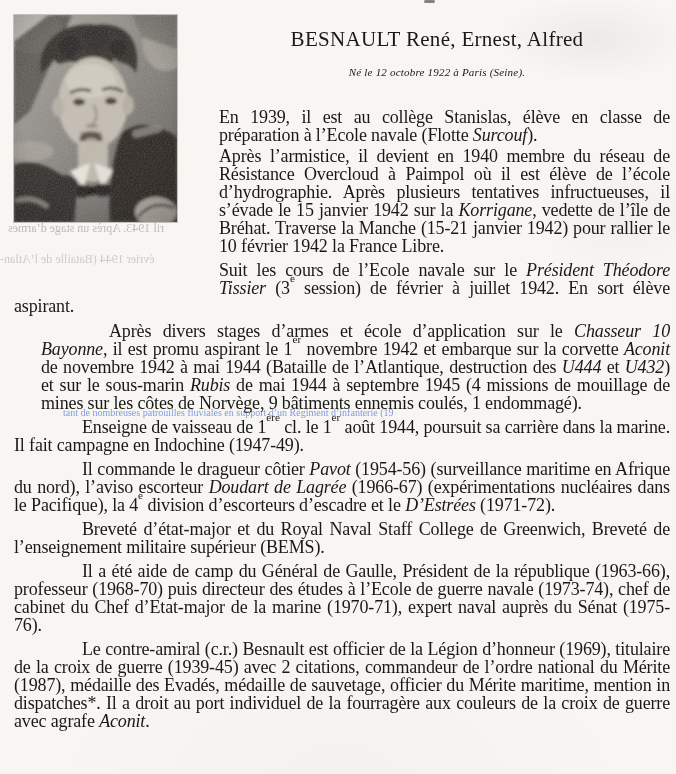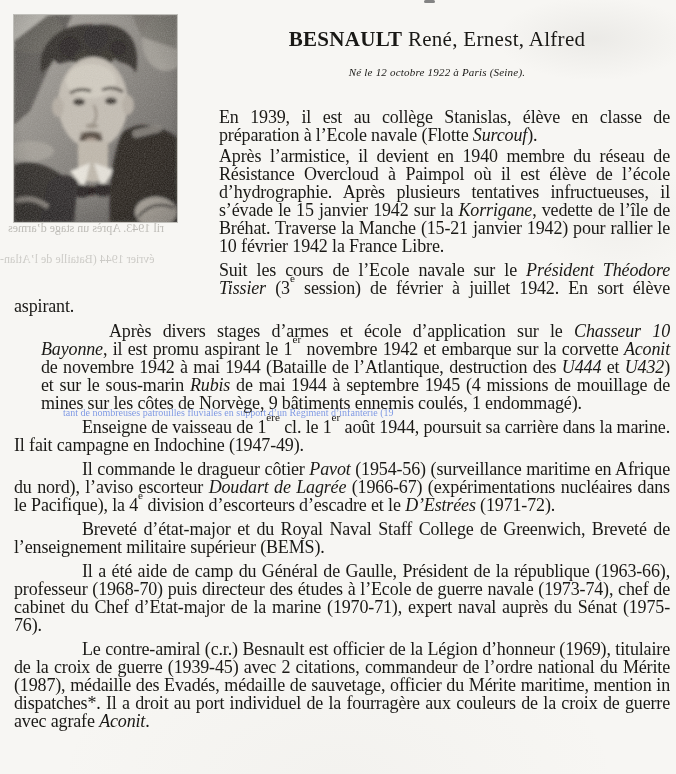--- a/index.html
+++ b/index.html
@@ -11,21 +11,21 @@
   .page::after {
     content:""; position:absolute; inset:0; pointer-events:none;
     background:
       radial-gradient(140px 60px at 88% 5%, rgba(150,148,143,0.12), transparent 70%),
       radial-gradient(120px 90px at 92% 28%, rgba(160,158,152,0.08), transparent 70%),
       radial-gradient(400px 200px at 50% 100%, rgba(170,168,160,0.05), transparent 70%);
   }
   
   .header { position:absolute; left:204px; top:27px; width:466px; text-align:center; z-index:3; }
   .entry-title { font-size:21px; line-height:24px; letter-spacing:0.3px; white-space:nowrap; }
-  .entry-title .surname { font-weight:bold;text-align:right; }
+  .entry-title .surname { font-weight:normal;text-align:right; }
   .birth-line { margin-top:15px; font-size:11px; font-style:italic; letter-spacing:0.2px; }
   
   .content { position:absolute; left:14px; top:15px; width:656px; z-index:2; }
   .photo-frame {
     float:left; width:163px; height:207px; margin:0 42px 61px 0;
     outline:1px solid rgba(70,66,60,0.30); background:#7d7a74;
   }
   .photo-frame svg { display:block; }
   .header-spacer { height:93px; }
   p { margin:0; text-align:justify; font-size:18px; line-height:18px; letter-spacing:-0.15px; }

